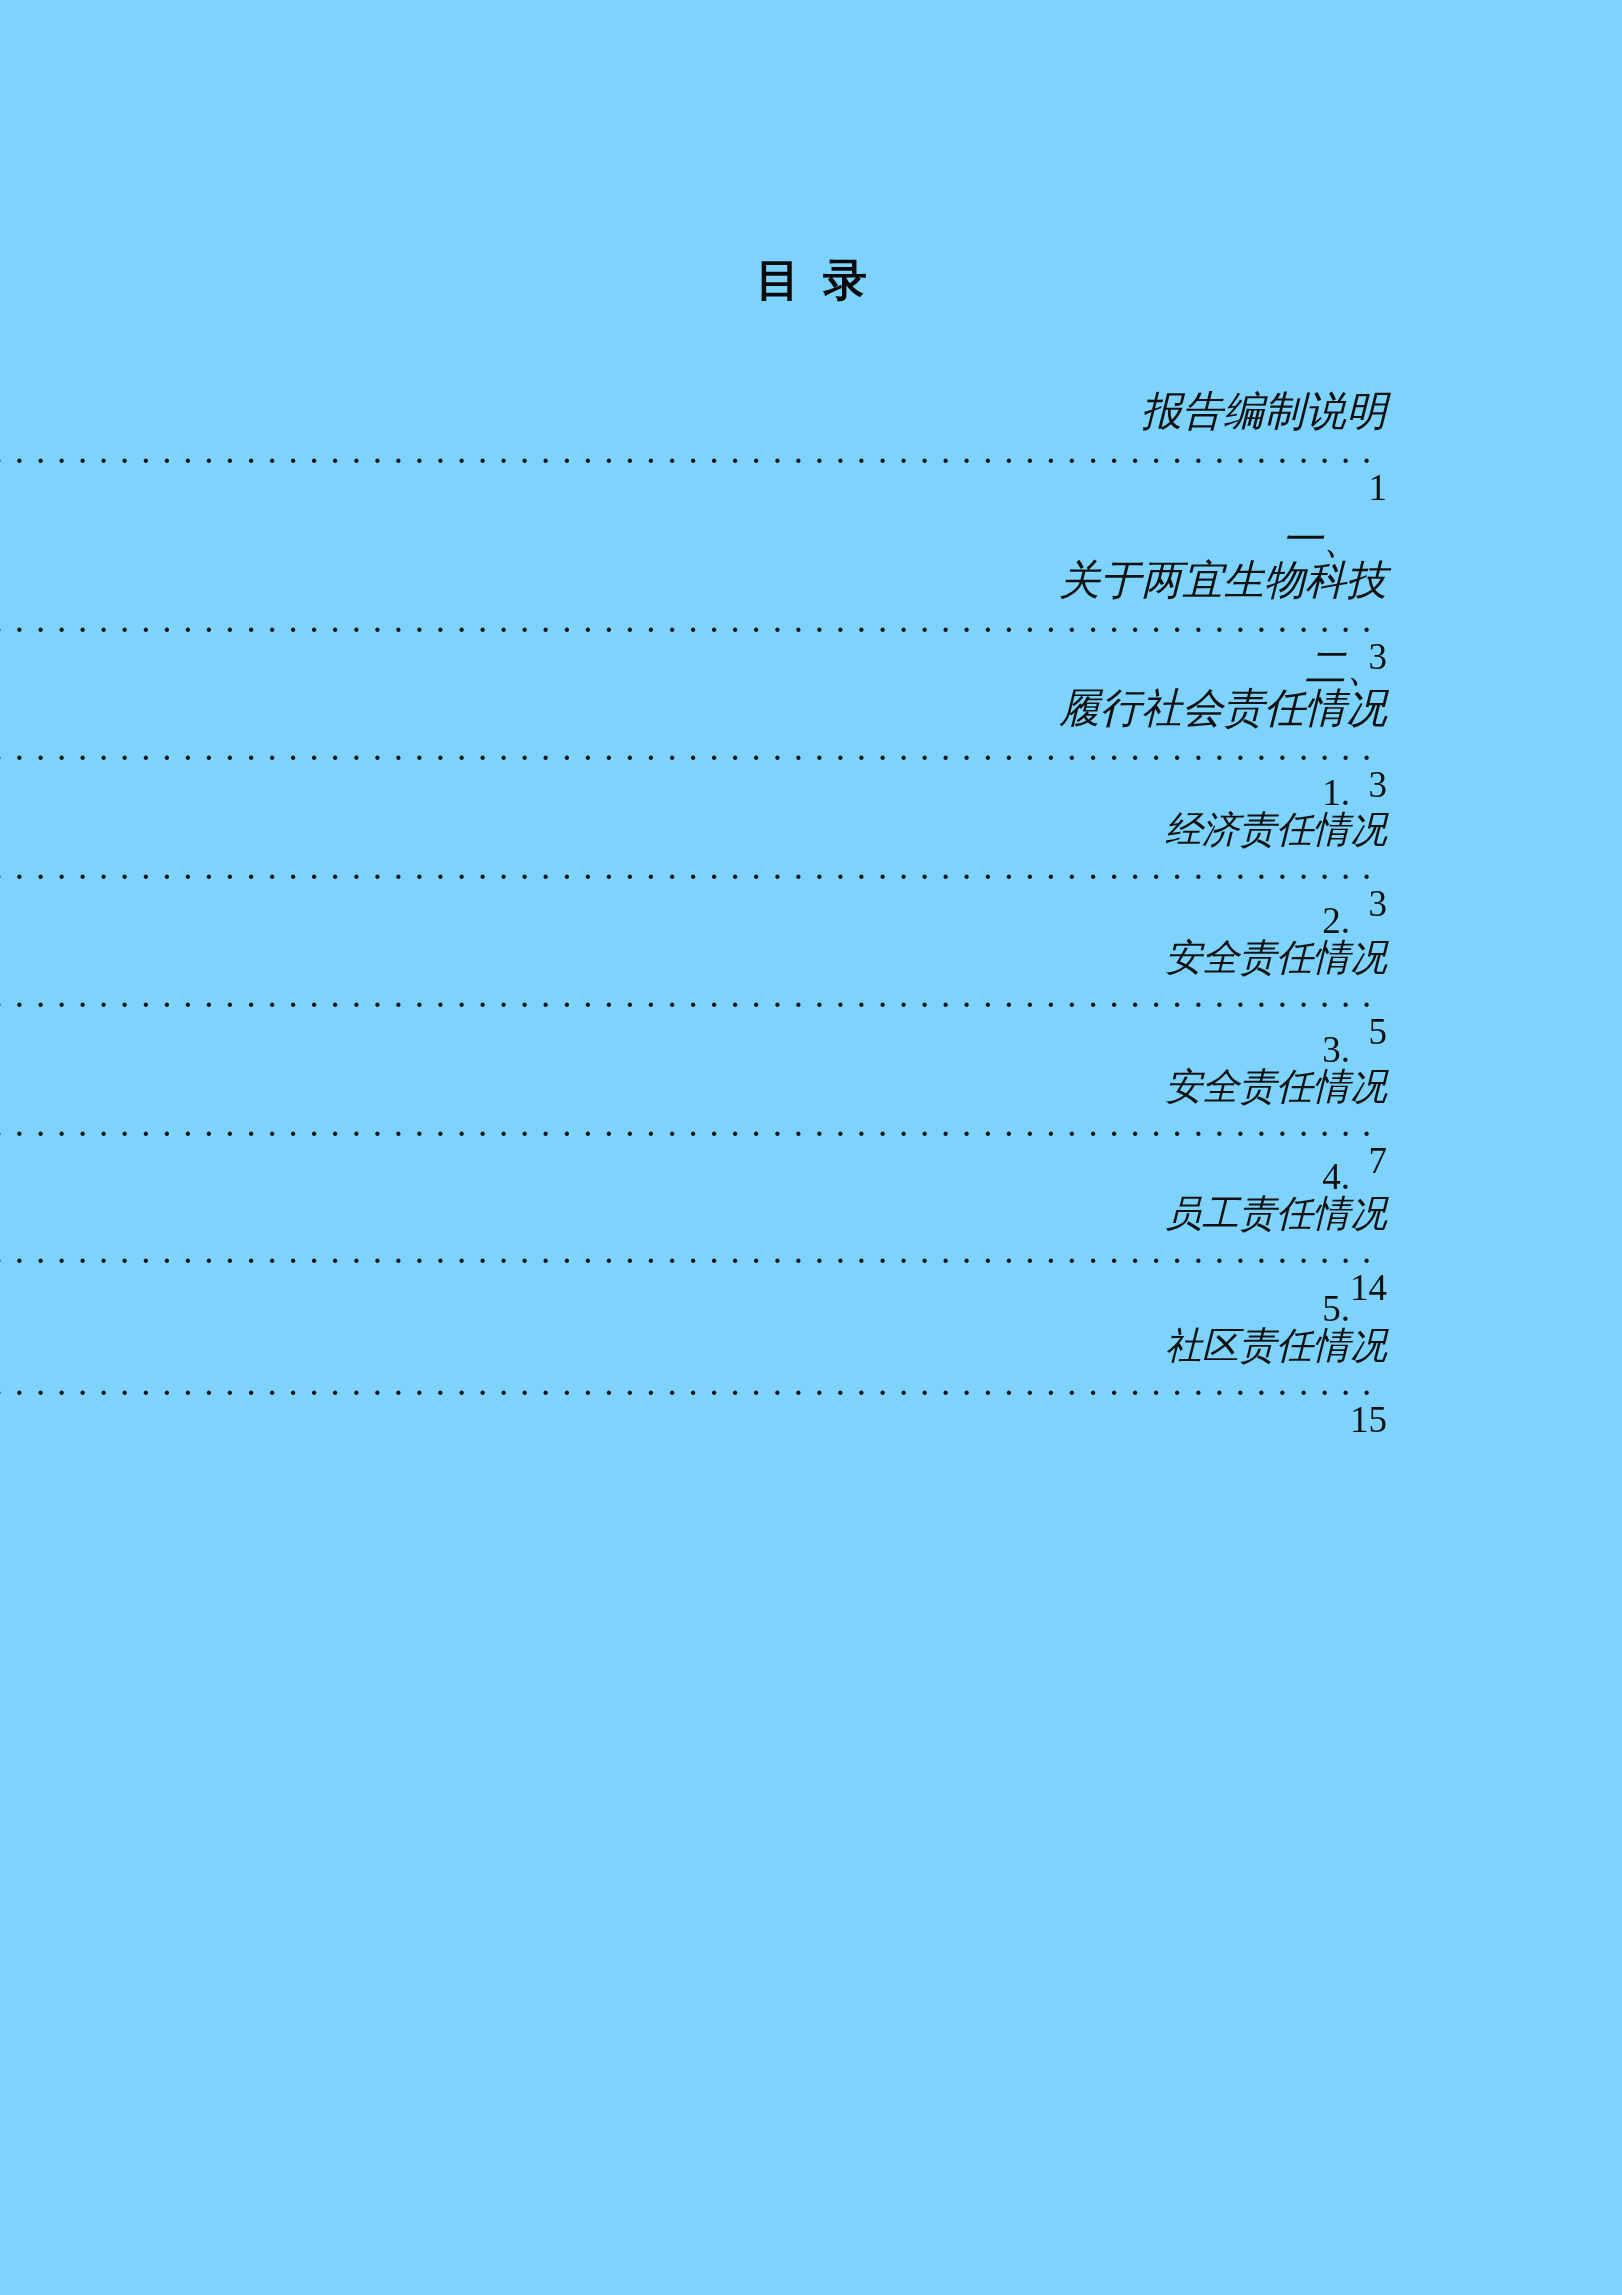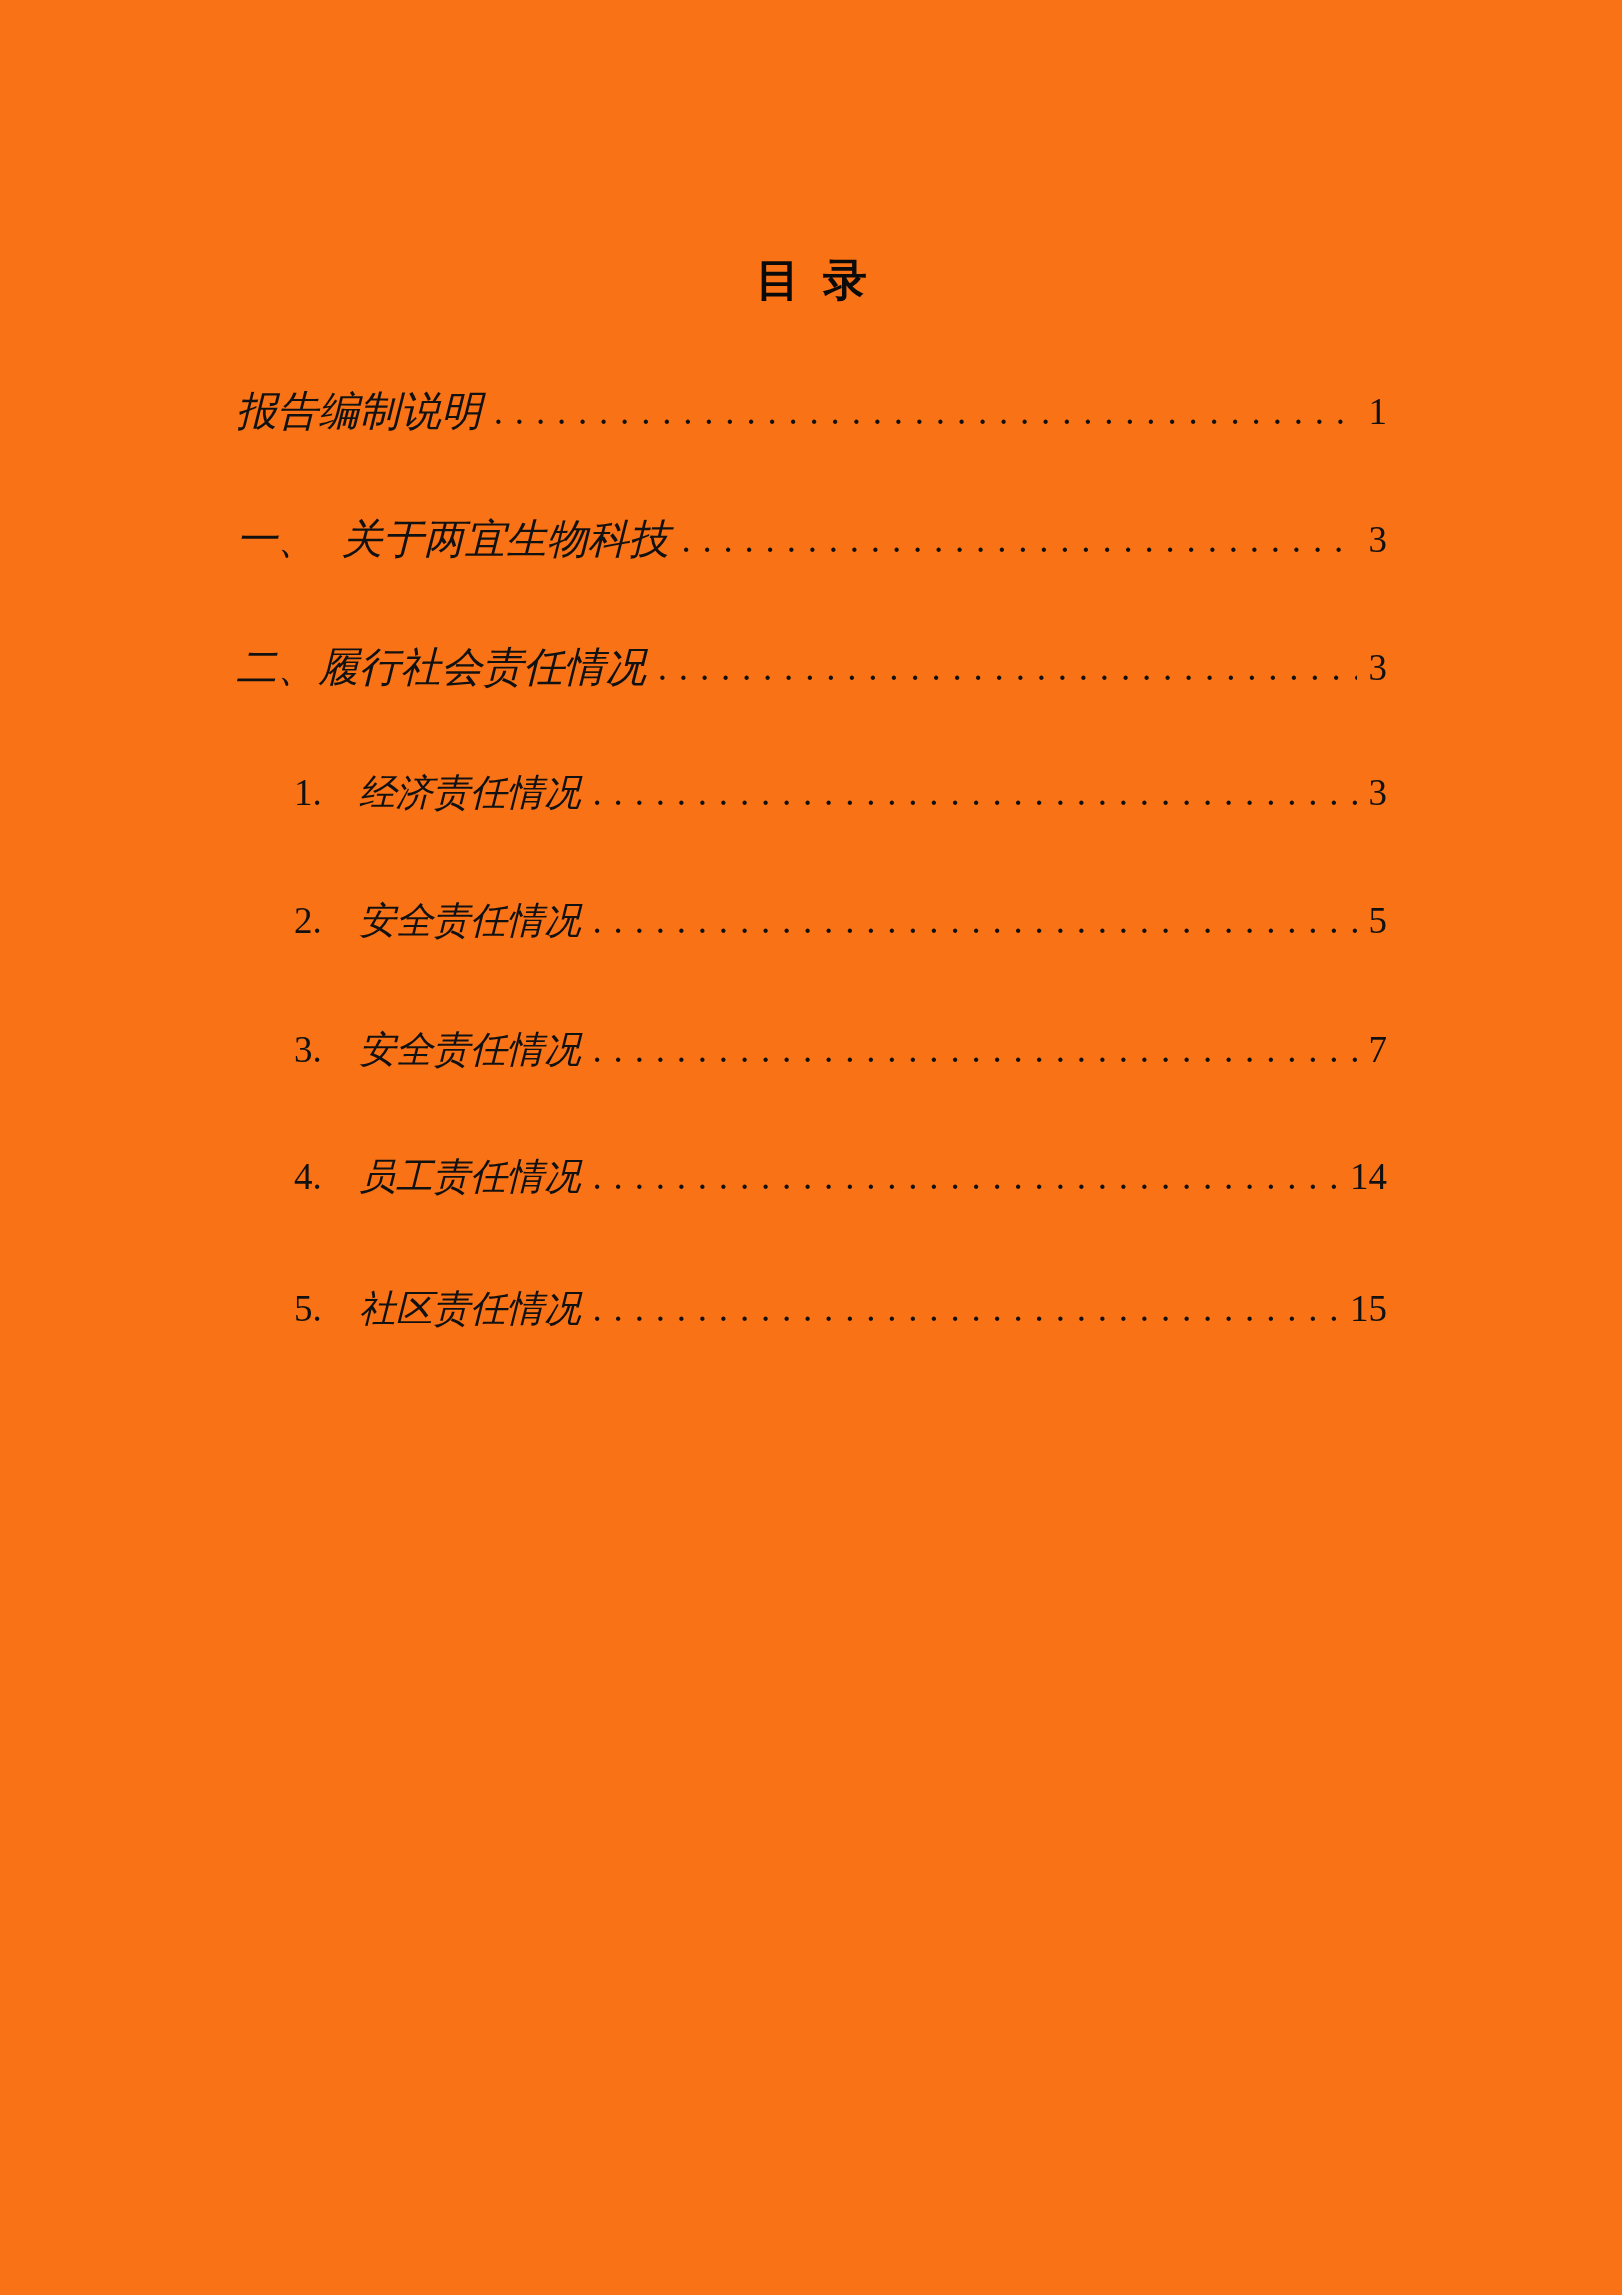--- a/index.html
+++ b/index.html
@@ -4,21 +4,21 @@
 <style>
   html, body {
     margin: 0;
     padding: 0;
     background: #ffffff;
   }
   .page {
     position: relative;
     width: 1623px;
     height: 2295px;
-    background: #f97316;
+    background: #7dd3fc;
     color: #111111;
     font-family: "Liberation Serif", "DejaVu Serif", serif;
     overflow: hidden;
   }
   .doc-title {
     position: absolute;
     top: 257px;
     left: 0;
     width: 100%;
     margin: 0;
@@ -34,23 +34,24 @@
     left: 236px;
     right: 236px;
     top: 0;
     height: 1440px;
   }
   .toc-row {
     position: absolute;
     left: 0;
     right: 0;
     display: flex;
-    align-items: center;
+    align-items: flex-end;
     line-height: 1;
     white-space: nowrap;
+    flex-direction: column;
   }
   .toc-row.lvl1 { font-size: 41px; }
   .toc-row.sub  { font-size: 37px; padding-left: 58px; }
   .toc-no {
     flex: 0 0 auto;
     font-style: italic;
   }
   .toc-no:empty { display: none; }
   .lvl1 .toc-no { margin-right: 23.6px; }
   .lvl1.tight .toc-no { margin-right: 0; }

